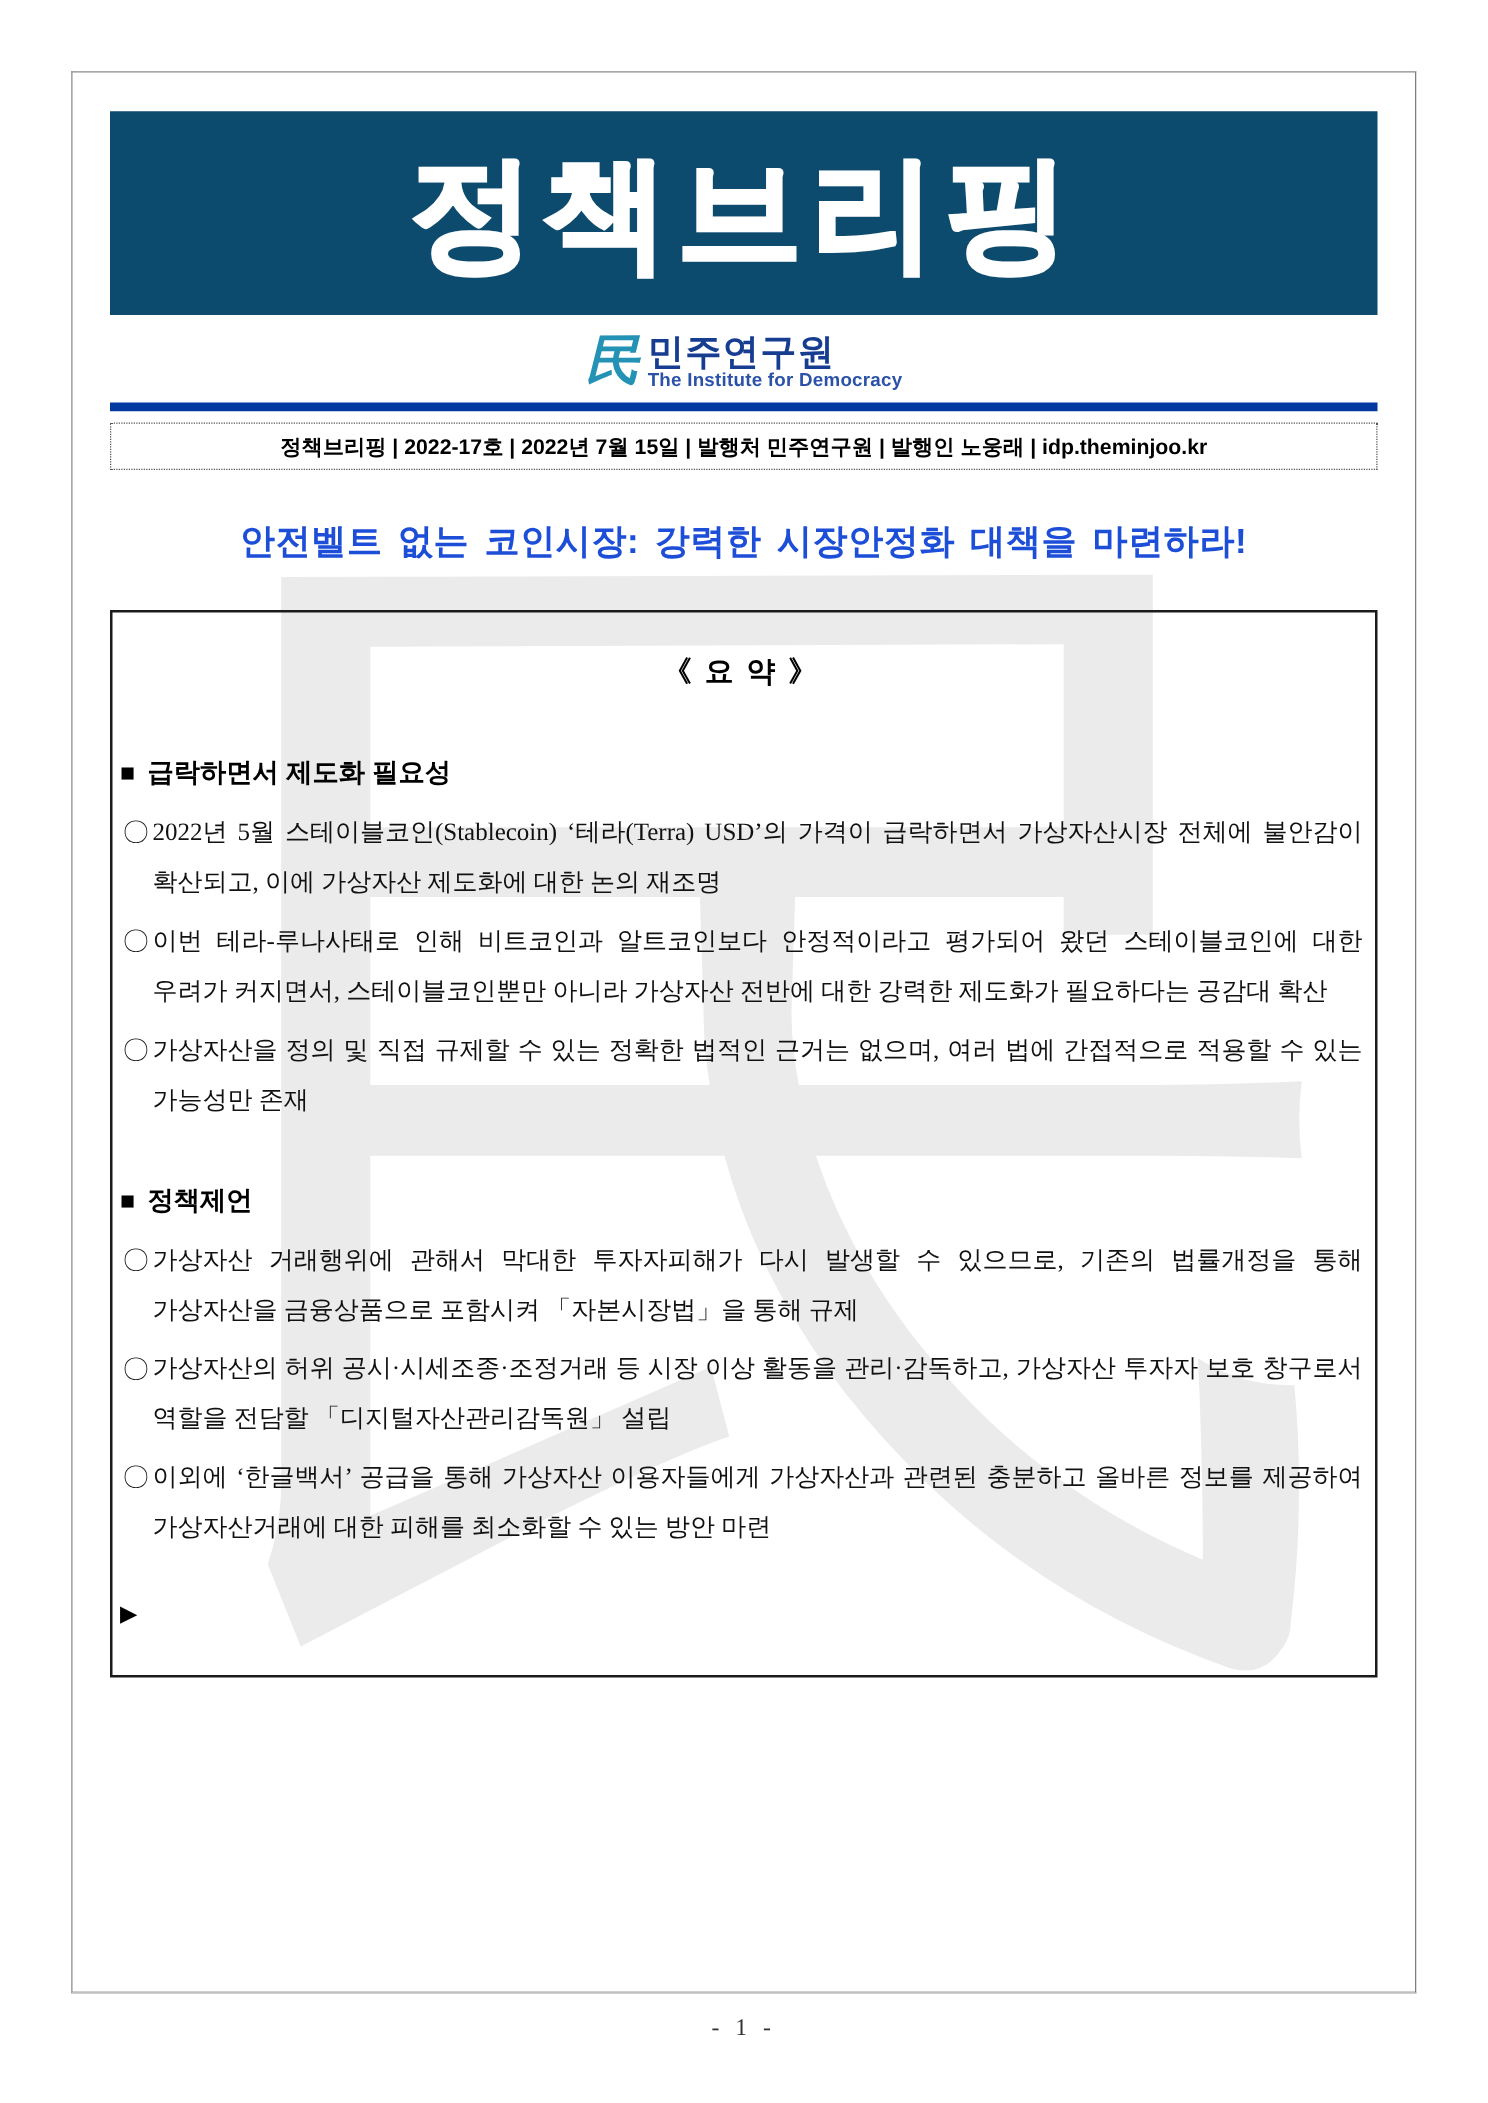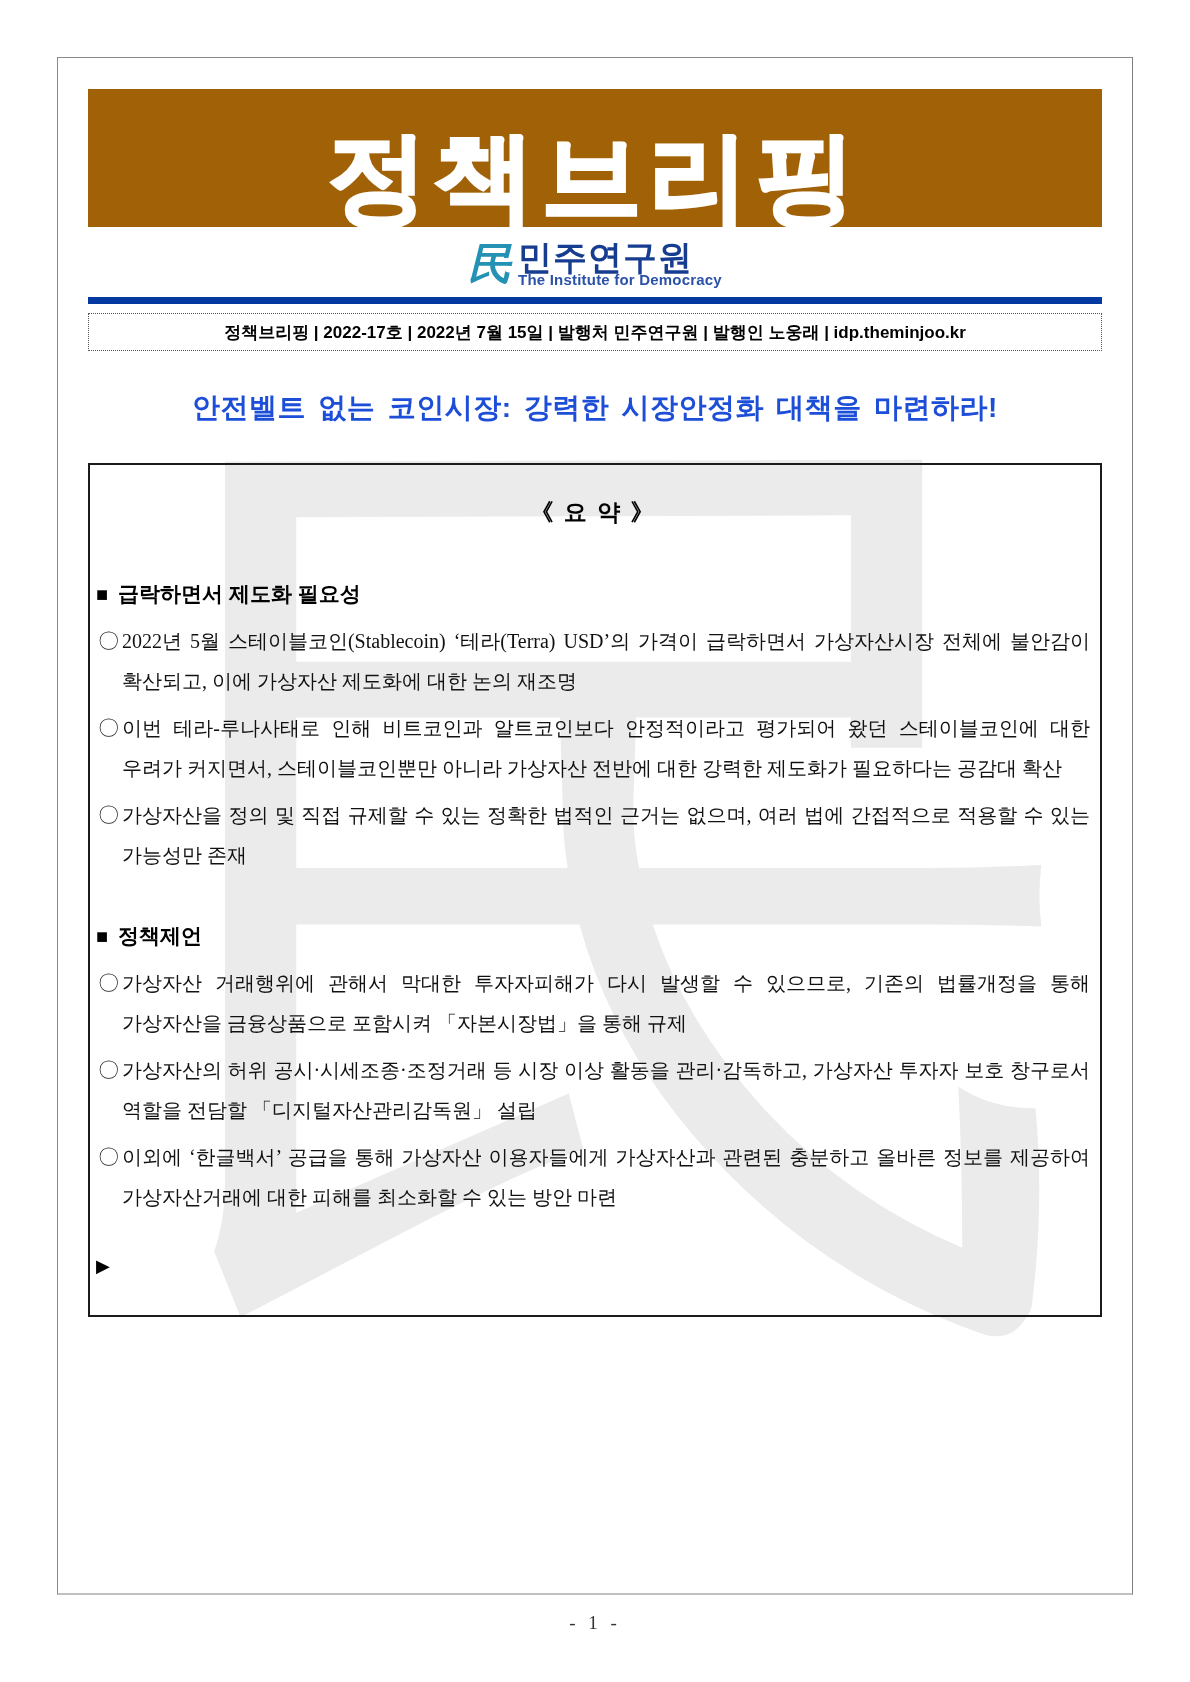--- a/index.html
+++ b/index.html
@@ -21,41 +21,41 @@
     position:absolute; top:368px; left:140px; width:960px;
     font-family:"DejaVu Serif",serif;
     font-size:1000px; line-height:1.05; text-align:center;
     color:#ebebeb; z-index:0; user-select:none;
   }
 
   .content { position:relative; z-index:1; padding:89px 88px 0 88px; }
 
   
   .banner {
-    height:138px; background:#a16207;
-    display:flex; align-items:flex-end; justify-content:center;
+    height:163px; background:#0c4a6e;
+    display:flex; align-items:center; justify-content:center;
   }
   .banner-title {
     font-family:"Liberation Sans","DejaVu Sans",sans-serif;
     font-size:100px; font-weight:900; color:#ffffff;
     letter-spacing:7px; line-height:1;
     -webkit-text-stroke:3px #ffffff;
   }
 
   
   .logo { margin-top:15px; height:46px; display:flex; justify-content:center; align-items:flex-start; }
   .logo-mark {
     font-family:"DejaVu Serif",serif;
     font-size:44px; line-height:44px; font-weight:bold;
     color:#2492b4; margin-right:6px; font-style:italic;
   }
   .logo-textblock { display:flex; flex-direction:column; align-items:flex-start; }
   .logo-name {
     font-family:"Liberation Sans","DejaVu Sans",sans-serif;
-    font-weight:800; font-size:34px; line-height:30px;
+    font-weight:800; font-size:29px; line-height:30px;
     color:#173d91; letter-spacing:1px;
   }
   .logo-tagline {
     font-family:"Liberation Sans","DejaVu Sans",sans-serif;
     font-weight:700; font-size:15px; line-height:13px;
     color:#2b52a8; margin-top:1px; letter-spacing:0.2px;
   }
 
   .blue-rule { margin-top:9px; height:7px; background:#0339a0; }
 

